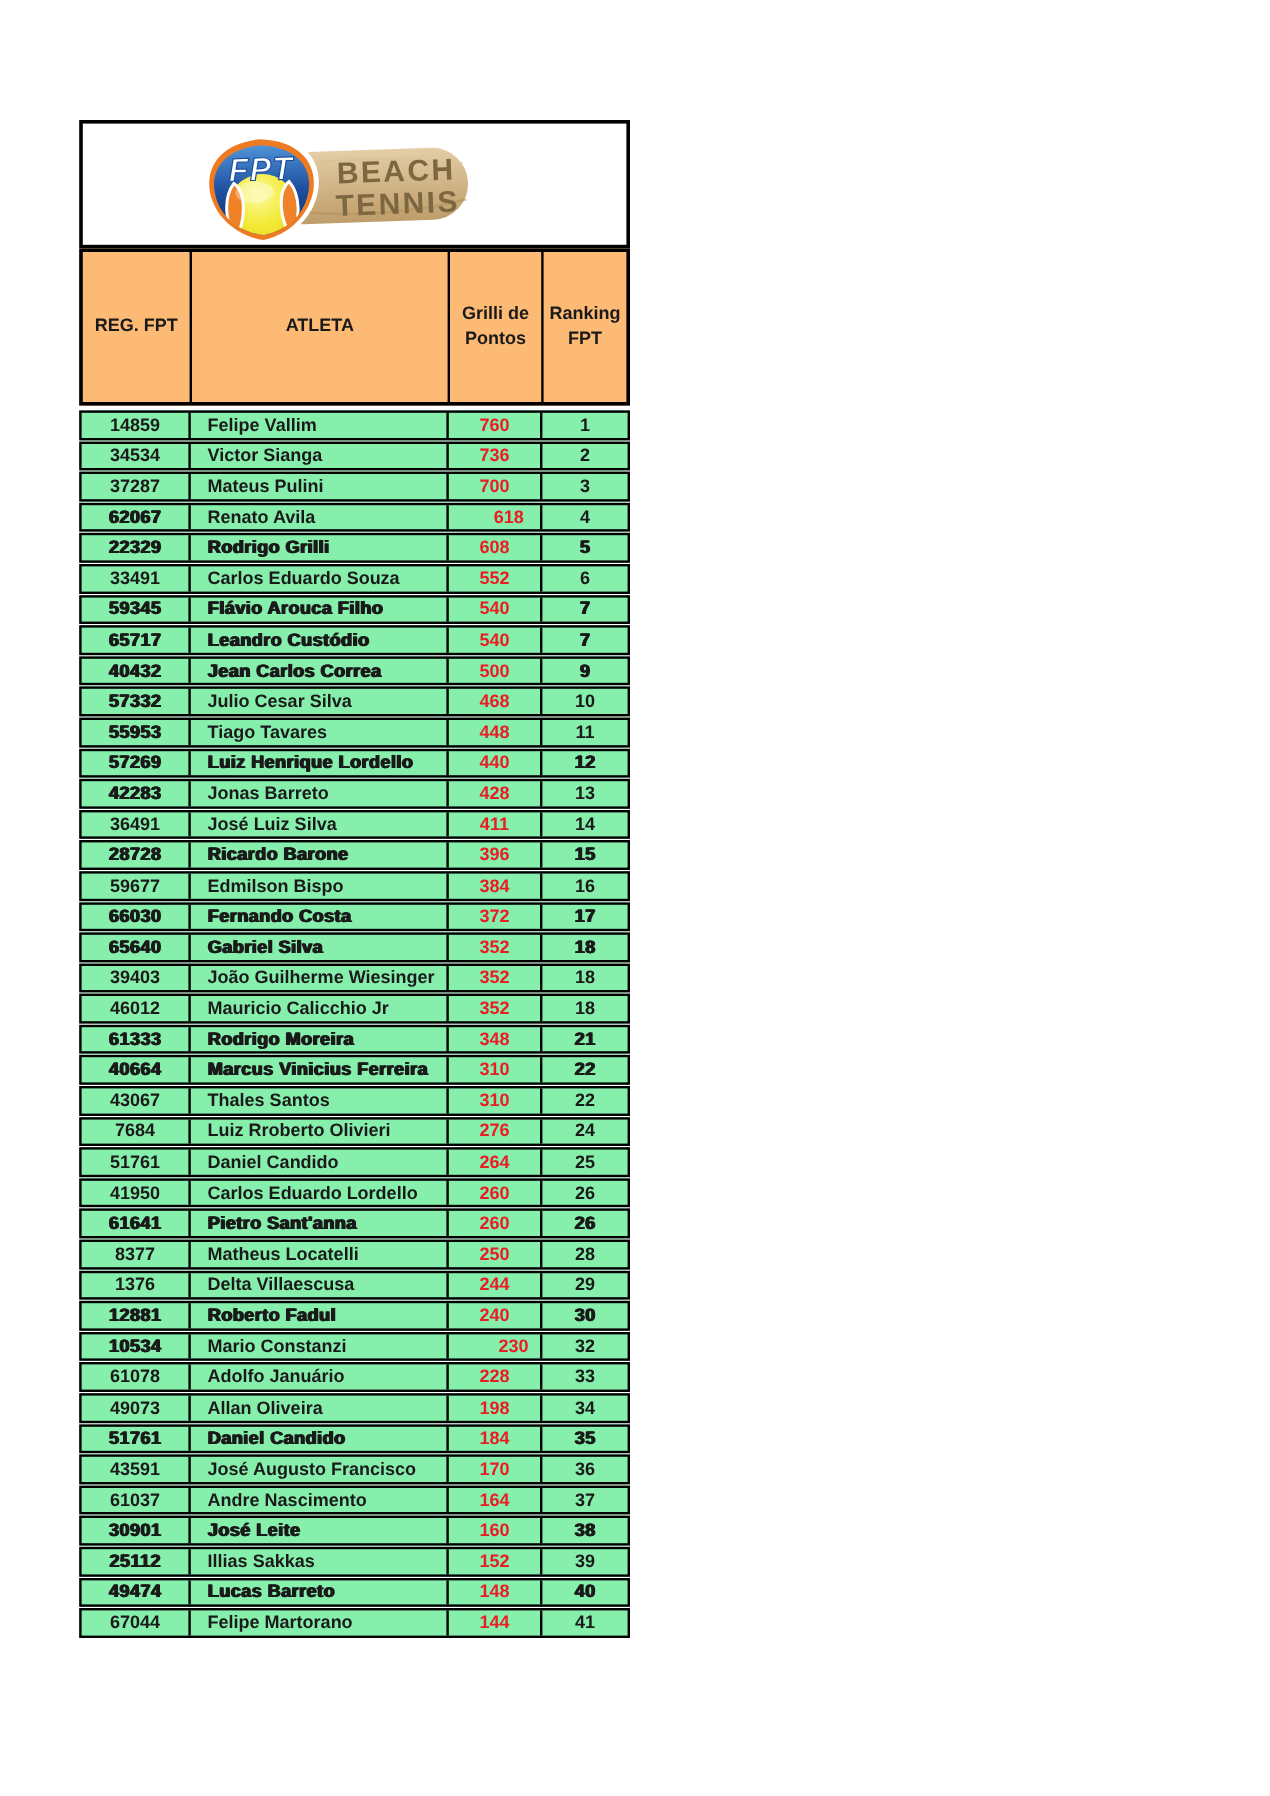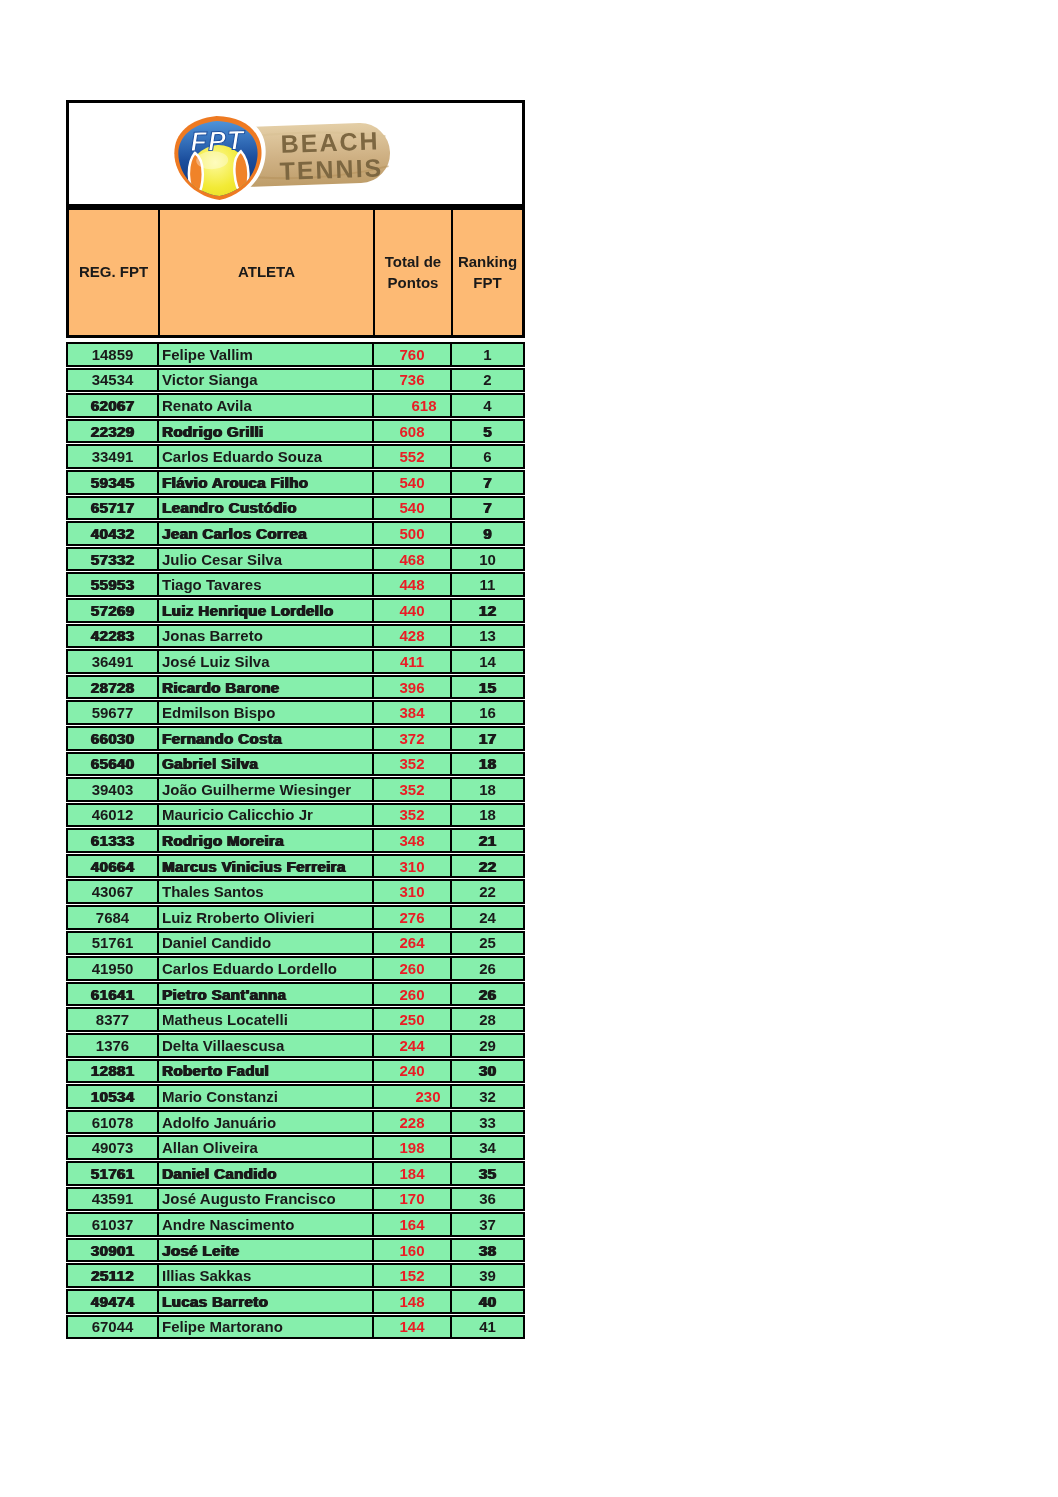--- a/index.html
+++ b/index.html
@@ -35,21 +35,21 @@
   .row{
     box-sizing:border-box;height:24.6px;border:2px solid #000;margin-bottom:1px;
     display:grid;grid-template-columns:91px 215px 78px 1fr;
     font-weight:700;font-size:15px;color:#1a1a1a;background:#86efac;
   }
   .cell{
     box-sizing:border-box;height:100%;display:flex;align-items:center;
     overflow:hidden;white-space:nowrap;
   }
   .cell.reg{justify-content:center;border-right:2px solid #000;}
-  .cell.name{justify-content:flex-start;padding-left:3px;border-right:2px solid #000;}
+  .cell.name{justify-content:flex-start;padding-left:14px;border-right:2px solid #000;}
   .cell.points{justify-content:center;border-right:2px solid #000;}
   .cell.rank{justify-content:center;}
   .heavy{
     text-shadow:0.9px 0 0 currentColor,-0.5px 0 0 currentColor;
     letter-spacing:0.4px;
   }
 </style>
 </head>
 <body>
 
@@ -98,41 +98,47 @@
           </g>
 
           <text x="60" y="42" text-anchor="middle" font-size="27" font-weight="800" font-style="italic" fill="#ffffff" stroke="#1c4f9e" stroke-width="1" letter-spacing="1" font-family="Liberation Sans, sans-serif">FPT</text>
         </g>
       </svg>
     </div>
 
     <div class="header-row">
       <div class="header-cell bordered">REG. FPT</div>
       <div class="header-cell bordered">ATLETA</div>
-      <div class="header-cell bordered">Total de
+      <div class="header-cell bordered">Grilli de
 Pontos</div>
       <div class="header-cell">Ranking
 FPT</div>
     </div>
 
     <div class="rows" id="rows">
       <div class="row">
         <div class="cell reg">14859</div>
         <div class="cell name">Felipe Vallim</div>
         <div class="cell points" style="color: rgb(234, 29, 37);">760</div>
         <div class="cell rank">1</div>
       </div>
 
       <div class="row">
         <div class="cell reg">34534</div>
         <div class="cell name">Victor Sianga</div>
         <div class="cell points" style="color: rgb(234, 29, 37);">736</div>
         <div class="cell rank">2</div>
       </div>
 
+      <div class="row">
+        <div class="cell reg">37287</div>
+        <div class="cell name">Mateus Pulini</div>
+        <div class="cell points" style="color: rgb(234, 29, 37);">700</div>
+        <div class="cell rank">3</div>
+      </div>
 
       <div class="row">
         <div class="cell reg heavy">62067</div>
         <div class="cell name">Renato Avila</div>
         <div class="cell points" style="color: rgb(234, 29, 37); margin-left: 24px;">618</div>
         <div class="cell rank">4</div>
       </div>
 
       <div class="row">
         <div class="cell reg heavy">22329</div>

